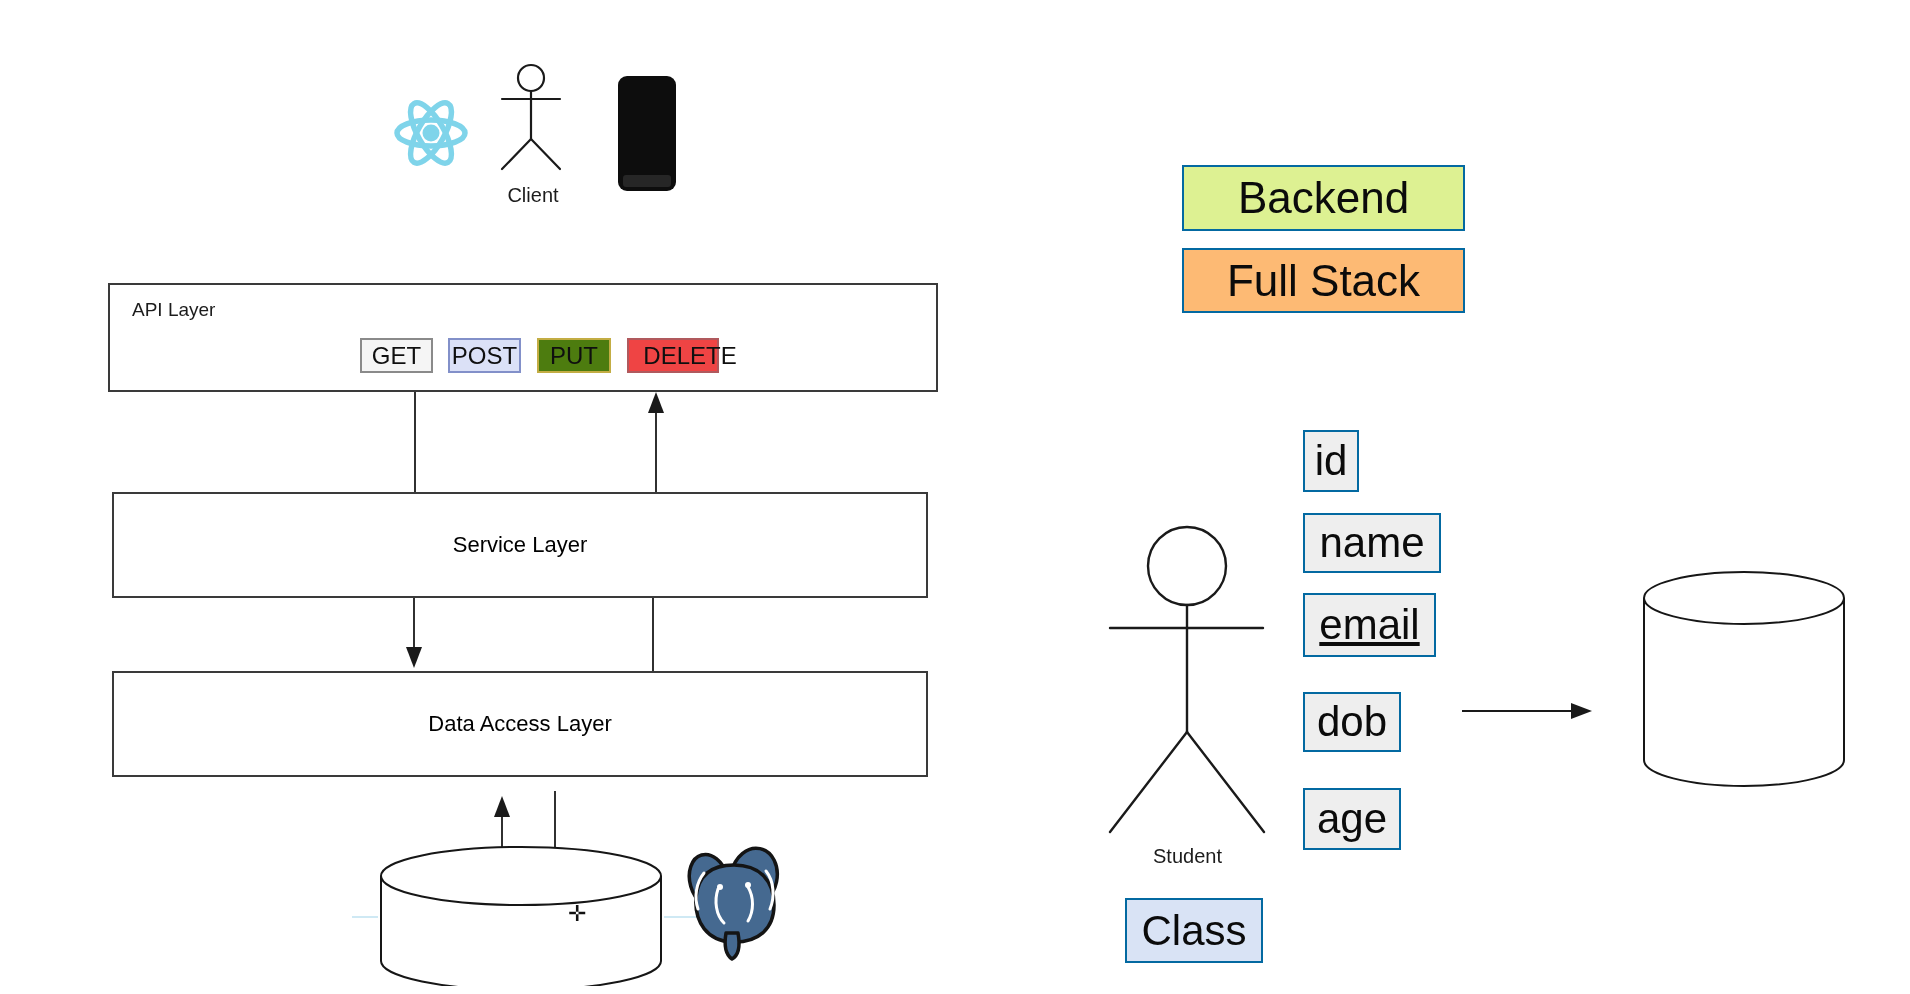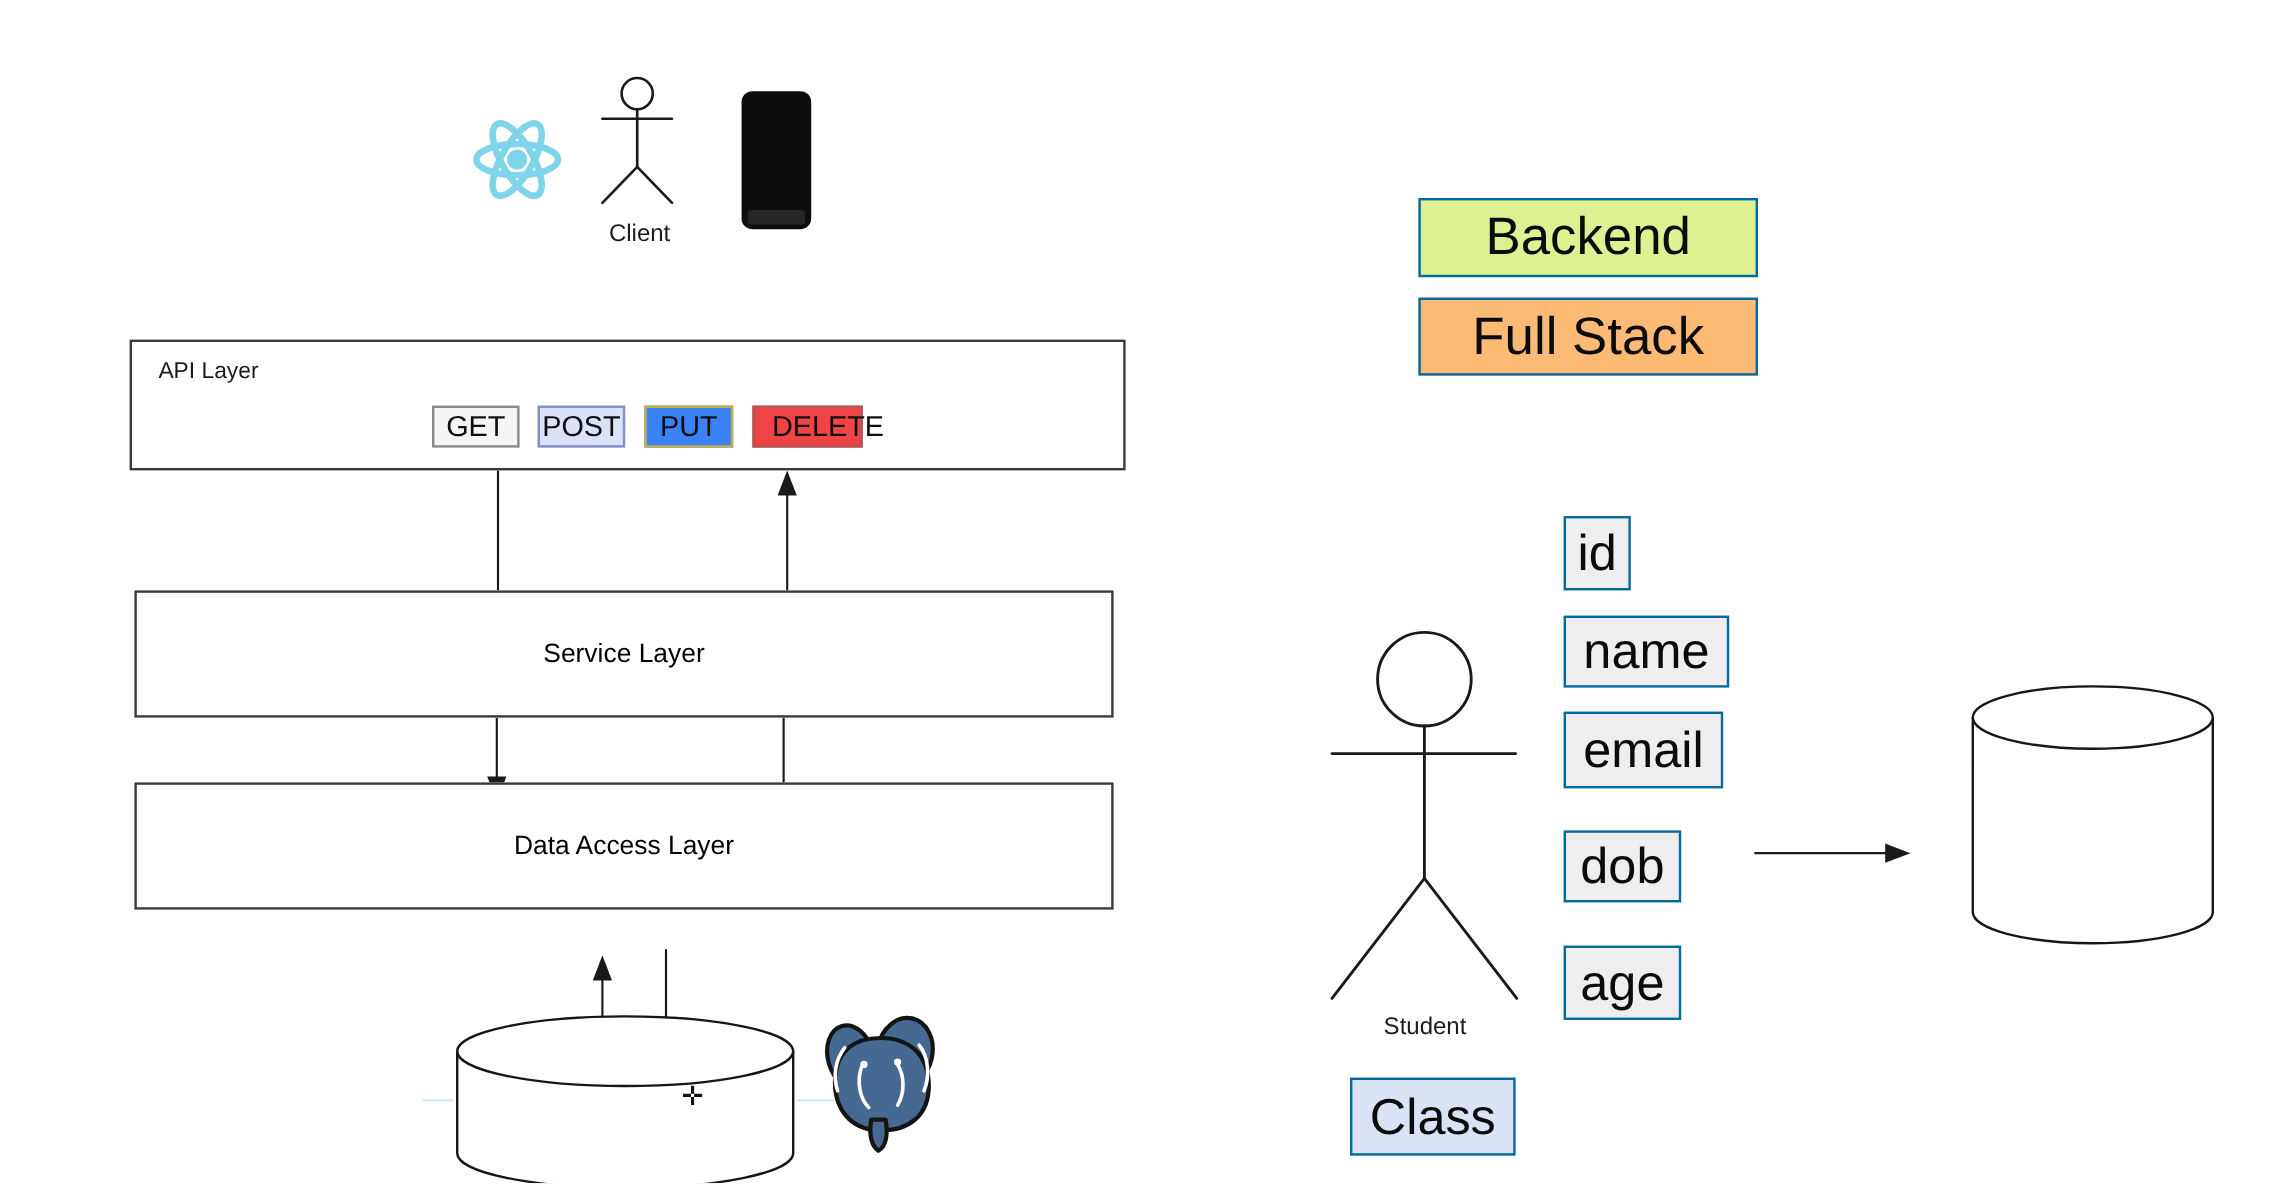--- a/index.html
+++ b/index.html
@@ -7,21 +7,21 @@
           font-family:"Liberation Sans", sans-serif;color:#111;}
   .abs{position:absolute;}
   .layer-box{position:absolute;background:#fff;border:2px solid #3a3a3a;box-sizing:border-box;}
   .layer-title-center{width:100%;height:100%;display:flex;align-items:center;justify-content:center;
           font-size:22px;color:#000000;}
   .api-title{position:absolute;left:22px;top:14px;font-size:19px;color:#1c1c1c;}
   .method-btn{position:absolute;display:flex;align-items:center;justify-content:center;
           font-size:24px;color:#0f0f0f;border:2px solid #888;box-sizing:border-box;background:#f5f5f5;}
   .btn-get{background:#f5f5f5;border-color:#8a8a8a;}
   .btn-post{background:#dbe1f7;border-color:#8290c9;}
-  .btn-put{background:#3b82f6;border-color:#c3ad44;}
+  .btn-put{background:#4d7c0f;border-color:#c3ad44;}
   .btn-delete{background:#ef4444;border-color:#b0595d;padding-left:34px;}
   .chip{position:absolute;display:flex;align-items:center;justify-content:center;
           border:2px solid #0369a1;box-sizing:border-box;color:#0b0b0b;}
   .chip-big{font-size:44px;}
   .chip-attr{font-size:42px;background:#eeeeee;}
   .chip-backend{background:#ddf192;}
   .chip-fullstack{background:#fdba74;}
   .chip-class{background:#d9e3f5;font-size:42px;}
   .fig-label{position:absolute;text-align:center;font-size:20px;color:#1c1c1c;}
   .phone{position:absolute;background:#0d0d0d;border-radius:9px;}
@@ -96,21 +96,21 @@
   </div>
   <div class="method-btn btn-get" style="left:360px;top:338px;width:73px;height:35px;">GET</div>
   <div class="method-btn btn-post" style="left:448px;top:338px;width:73px;height:35px;">POST</div>
   <div class="method-btn btn-put" style="left:537px;top:338px;width:74px;height:35px;">PUT</div>
   <div class="method-btn btn-delete" style="left:627px;top:338px;width:92px;height:35px;">DELETE</div>
 
   <div class="layer-box" style="left:112px;top:492px;width:816px;height:106px;">
     <div class="layer-title-center">Service Layer</div>
   </div>
 
-  <div class="layer-box" style="left:112px;top:652px;width:816px;height:106px;">
+  <div class="layer-box" style="left:112px;top:671px;width:816px;height:106px;">
     <div class="layer-title-center">Data Access Layer</div>
   </div>
 
   <svg class="abs" style="left:378px;top:844px;" width="286" height="150" viewBox="0 0 286 150">
     <path d="M3 32 L3 117 A140 29 0 0 0 283 117 L283 32" fill="#ffffff" stroke="#161616" stroke-width="2"></path>
     <ellipse cx="143" cy="32" rx="140" ry="29" fill="#ffffff" stroke="#161616" stroke-width="2"></ellipse>
   </svg>
   <div class="move-cursor" style="left:568px;top:903px;">✛</div>
 
   <svg class="abs" style="left:682px;top:845px;" width="104" height="120" viewBox="0 0 104 120">
@@ -139,21 +139,21 @@
       <line x1="84" y1="80" x2="84" y2="207"></line>
       <line x1="7" y1="103" x2="160" y2="103"></line>
       <line x1="84" y1="207" x2="7" y2="307"></line>
       <line x1="84" y1="207" x2="161" y2="307"></line>
     </g>
   </svg>
   <div class="fig-label" style="left:1125px;top:845px;width:125px;">Student</div>
 
   <div class="chip chip-attr" style="left:1303px;top:430px;width:56px;height:62px;">id</div>
   <div class="chip chip-attr" style="left:1303px;top:513px;width:138px;height:60px;">name</div>
-  <div class="chip chip-attr" style="left:1303px;top:593px;width:133px;height:64px;">email</div>
+  <div class="chip chip-attr" style="left:1303px;top:593px;width:133px;height:64px;text-decoration:underline;">email</div>
   <div class="chip chip-attr" style="left:1303px;top:692px;width:98px;height:60px;">dob</div>
   <div class="chip chip-attr" style="left:1303px;top:788px;width:98px;height:62px;">age</div>
 
   <svg class="abs" style="left:1640px;top:568px;" width="208" height="222" viewBox="0 0 208 222">
     <path d="M4 30 L4 192 A100 26 0 0 0 204 192 L204 30" fill="#ffffff" stroke="#161616" stroke-width="2"></path>
     <ellipse cx="104" cy="30" rx="100" ry="26" fill="#ffffff" stroke="#161616" stroke-width="2"></ellipse>
   </svg>
 
   <div class="chip chip-class" style="left:1125px;top:898px;width:138px;height:65px;">Class</div>
 

